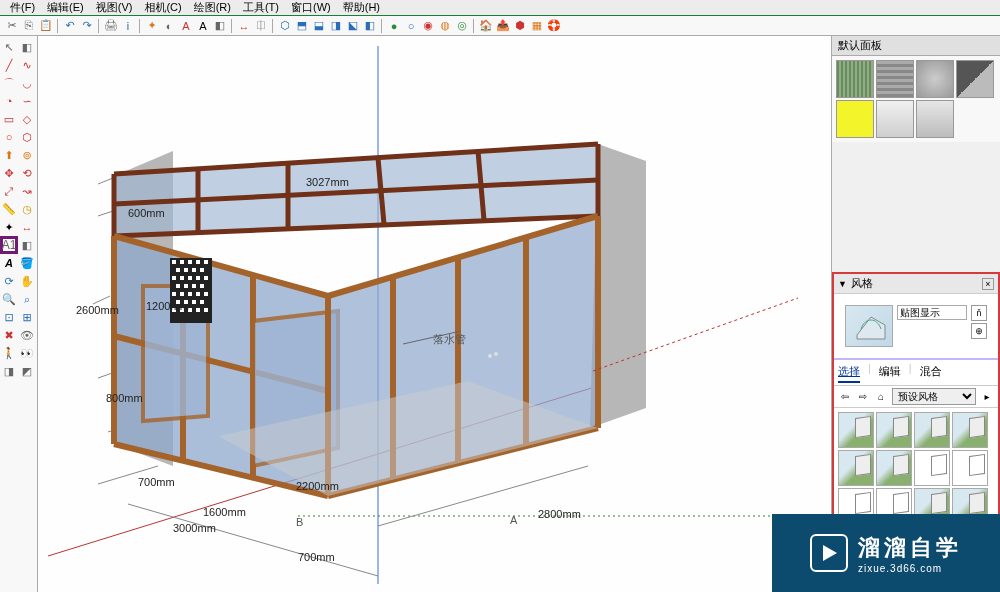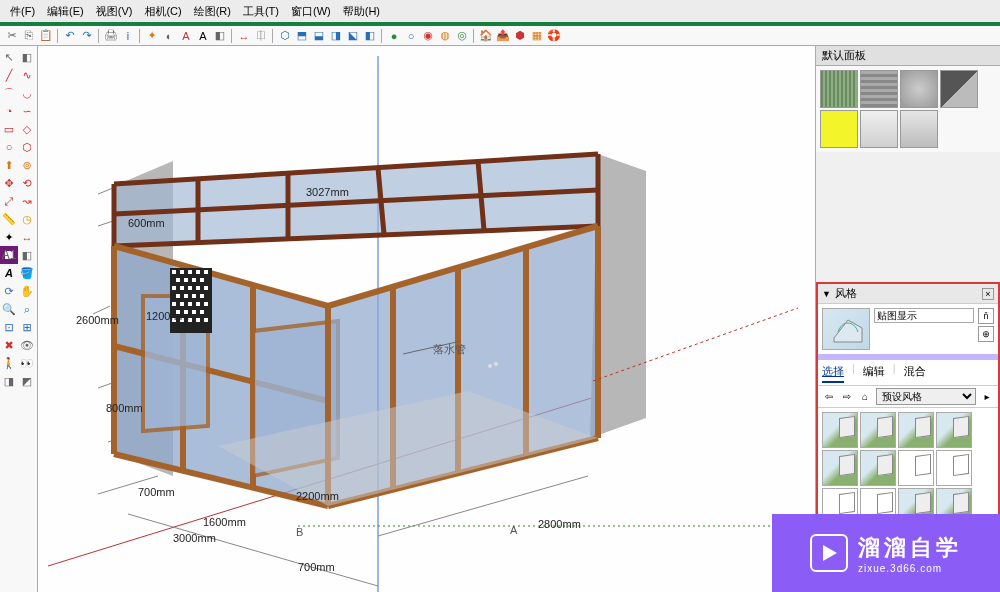--- a/index.html
+++ b/index.html
@@ -1,45 +1,45 @@
 <!DOCTYPE html>
 <html><head>
   <meta charset="utf-8">
   <style>
     * { margin: 0; padding: 0; box-sizing: border-box; }
     body { font-family: "Microsoft YaHei", Arial, sans-serif; font-size: 11px; background: #f0f0f0; overflow: hidden; width: 1000px; height: 592px; }
     
-    .menu-bar { background: #ececec; height: 26px; display: flex; align-items: center; padding: 0 4px; border-bottom: 4px solid #15803d; font-size: 11px; }
+    .menu-bar { background: #ececec; height: 16px; display: flex; align-items: center; padding: 0 4px; border-bottom: 1px solid #15803d; font-size: 11px; }
     .menu-item { padding: 0 6px; cursor: pointer; }
     
     .toolbar-top { background: #f8f8f8; height: 20px; display: flex; align-items: center; padding: 0 4px; border-bottom: 1px solid #aaa; gap: 1px; }
     .toolbar-btn { width: 16px; height: 16px; display: inline-flex; align-items: center; justify-content: center; cursor: pointer; border: 1px solid transparent; }
     .toolbar-sep { width: 2px; height: 14px; border-left: 1px solid #aaa; margin: 0 2px; }
     
     .main-area { display: flex; height: 556px; }
     
     .left-toolbar { width: 38px; background: #f8f8f8; border-right: 1px solid #aaa; display: flex; flex-direction: column; padding: 2px 0; gap: 0px; }
     .left-row { display: flex; }
     .left-btn { width: 18px; height: 18px; display: flex; align-items: center; justify-content: center; cursor: pointer; border: 1px solid transparent; margin: 0px; }
     
     .viewport { flex: 1; background: #fefefe; position: relative; border-right: 1px solid #aaa; }
     
-    .right-panel { width: 184px; background: #f0f0f0; display: flex; flex-direction: column; }
+    .right-panel { width: 168px; background: #f0f0f0; display: flex; flex-direction: column; }
     
     .panel-header { background: #e0e0e0; padding: 2px 6px; font-size: 11px; border-bottom: 1px solid #aaa; display: flex; align-items: center; }
     
     .material-grid { display: flex; flex-wrap: wrap; gap: 2px; padding: 4px; background: #f8f8f8; }
     .mat-swatch { width: 38px; height: 38px; border: 1px solid #999; cursor: pointer; }
     
     .style-panel { border: 2px solid #d63a3a; margin-top: 130px; background: #fff; }
     .style-header { background: #e8e8e8; padding: 2px 4px; display: flex; align-items: center; font-size: 11px; border-bottom: 1px solid #ccc; }
     .style-expand { margin-right: 4px; font-size: 9px; }
     .style-close { margin-left: auto; font-size: 9px; width: 12px; height: 12px; text-align: center; border: 1px solid #999; cursor: pointer; }
     
-    .style-preview { display: flex; padding: 4px; gap: 4px; border-bottom: 6px solid #c4b5fd; }
+    .style-preview { display: flex; padding: 11px; gap: 4px; border-bottom: 2px solid #c4b5fd; }
     .style-thumb { width: 48px; height: 42px; border: 1px solid #aaa; background: linear-gradient(135deg,#d8e8f0,#c0d8e8); display: flex; align-items: center; justify-content: center; }
     .style-info { flex: 1; font-size: 10px; }
     .style-name-input { width: 100%; border: 1px solid #aaa; padding: 1px 2px; font-size: 10px; margin-bottom: 2px; }
     .style-desc { font-size: 10px; color: #333; line-height: 1.2; }
     .style-side-btns { display: flex; flex-direction: column; gap: 2px; }
     .style-side-btn { width: 16px; height: 16px; border: 1px solid #999; font-size: 9px; display: flex; align-items: center; justify-content: center; cursor: pointer; }
     
     .style-tabs { display: flex; padding: 2px 4px; gap: 8px; font-size: 11px; border-bottom: 1px solid #ccc; }
     .style-tab { cursor: pointer; padding: 2px 0; }
     .style-tab.active { color: #003399; border-bottom: 2px solid #003399; text-decoration: underline; }
@@ -47,21 +47,21 @@
     .style-nav { display: flex; align-items: center; gap: 4px; padding: 2px 4px; border-bottom: 1px solid #ccc; }
     .nav-btn { width: 14px; height: 14px; font-size: 10px; display: flex; align-items: center; justify-content: center; cursor: pointer; }
     .style-select { flex: 1; font-size: 10px; border: 1px solid #999; padding: 1px; }
     
     .style-grid { display: flex; flex-wrap: wrap; gap: 2px; padding: 4px; background: #fff; }
     .style-sw { width: 36px; height: 36px; border: 1px solid #aaa; cursor: pointer; background: linear-gradient(135deg,#d8e8f0 40%,#8ab070 60%); position: relative; overflow: hidden; }
     .style-sw::after { content:""; position:absolute; right:2px; top:4px; width:14px; height:18px; background:#eee; border:1px solid #888; transform: skewY(-8deg); }
     .style-sw.blank { background:#fff; }
     .style-sw.blank::after { background:#fff; }
     
-    .watermark { position: absolute; right: 0; bottom: 0; width: 228px; height: 78px; background: #8b5cf6; display: flex; align-items: center; justify-content: center; gap: 10px; color: #fff; }
+    .watermark { position: absolute; right: 0; bottom: 0; width: 228px; height: 78px; background: #0c4a6e; display: flex; align-items: center; justify-content: center; gap: 10px; color: #fff; }
     .watermark-icon { width: 38px; height: 38px; border: 2px solid #fff; border-radius: 6px; display: flex; align-items: center; justify-content: center; }
     .watermark-text { font-size: 22px; font-weight: bold; letter-spacing: 4px; }
     .watermark-sub { font-size: 10px; letter-spacing: 1px; }
     
     .dim-label { position: absolute; font-size: 11px; color: #222; }
     .anno-label { position: absolute; font-size: 11px; color: #555; }
 
     
     .ic-red { color: #c33; }
     .ic-blue { color: #2a6db8; }
@@ -165,21 +165,21 @@
       </div>
     <div class="left-row">
         <span class="left-btn ic-yellow">📏</span>
         <span class="left-btn ic-yellow">◷</span>
       </div>
     <div class="left-row">
         <span class="left-btn">✦</span>
         <span class="left-btn ic-red">↔</span>
       </div>
     <div class="left-row">
-        <span class="left-btn ic-gray" style="font-size:12px;border:5px solid #701a75">A1</span>
+        <span class="left-btn ic-gray" style="font-size:12px;border:3px solid #701a75">A1</span>
         <span class="left-btn ic-gray">◧</span>
       </div>
     <div class="left-row">
         <span class="left-btn" style="font-weight:bold;font-style:italic">A</span>
         <span class="left-btn ic-gray">🪣</span>
       </div>
     <div class="left-row">
         <span class="left-btn ic-blue">⟳</span>
         <span class="left-btn ic-blue">✋</span>
       </div>

